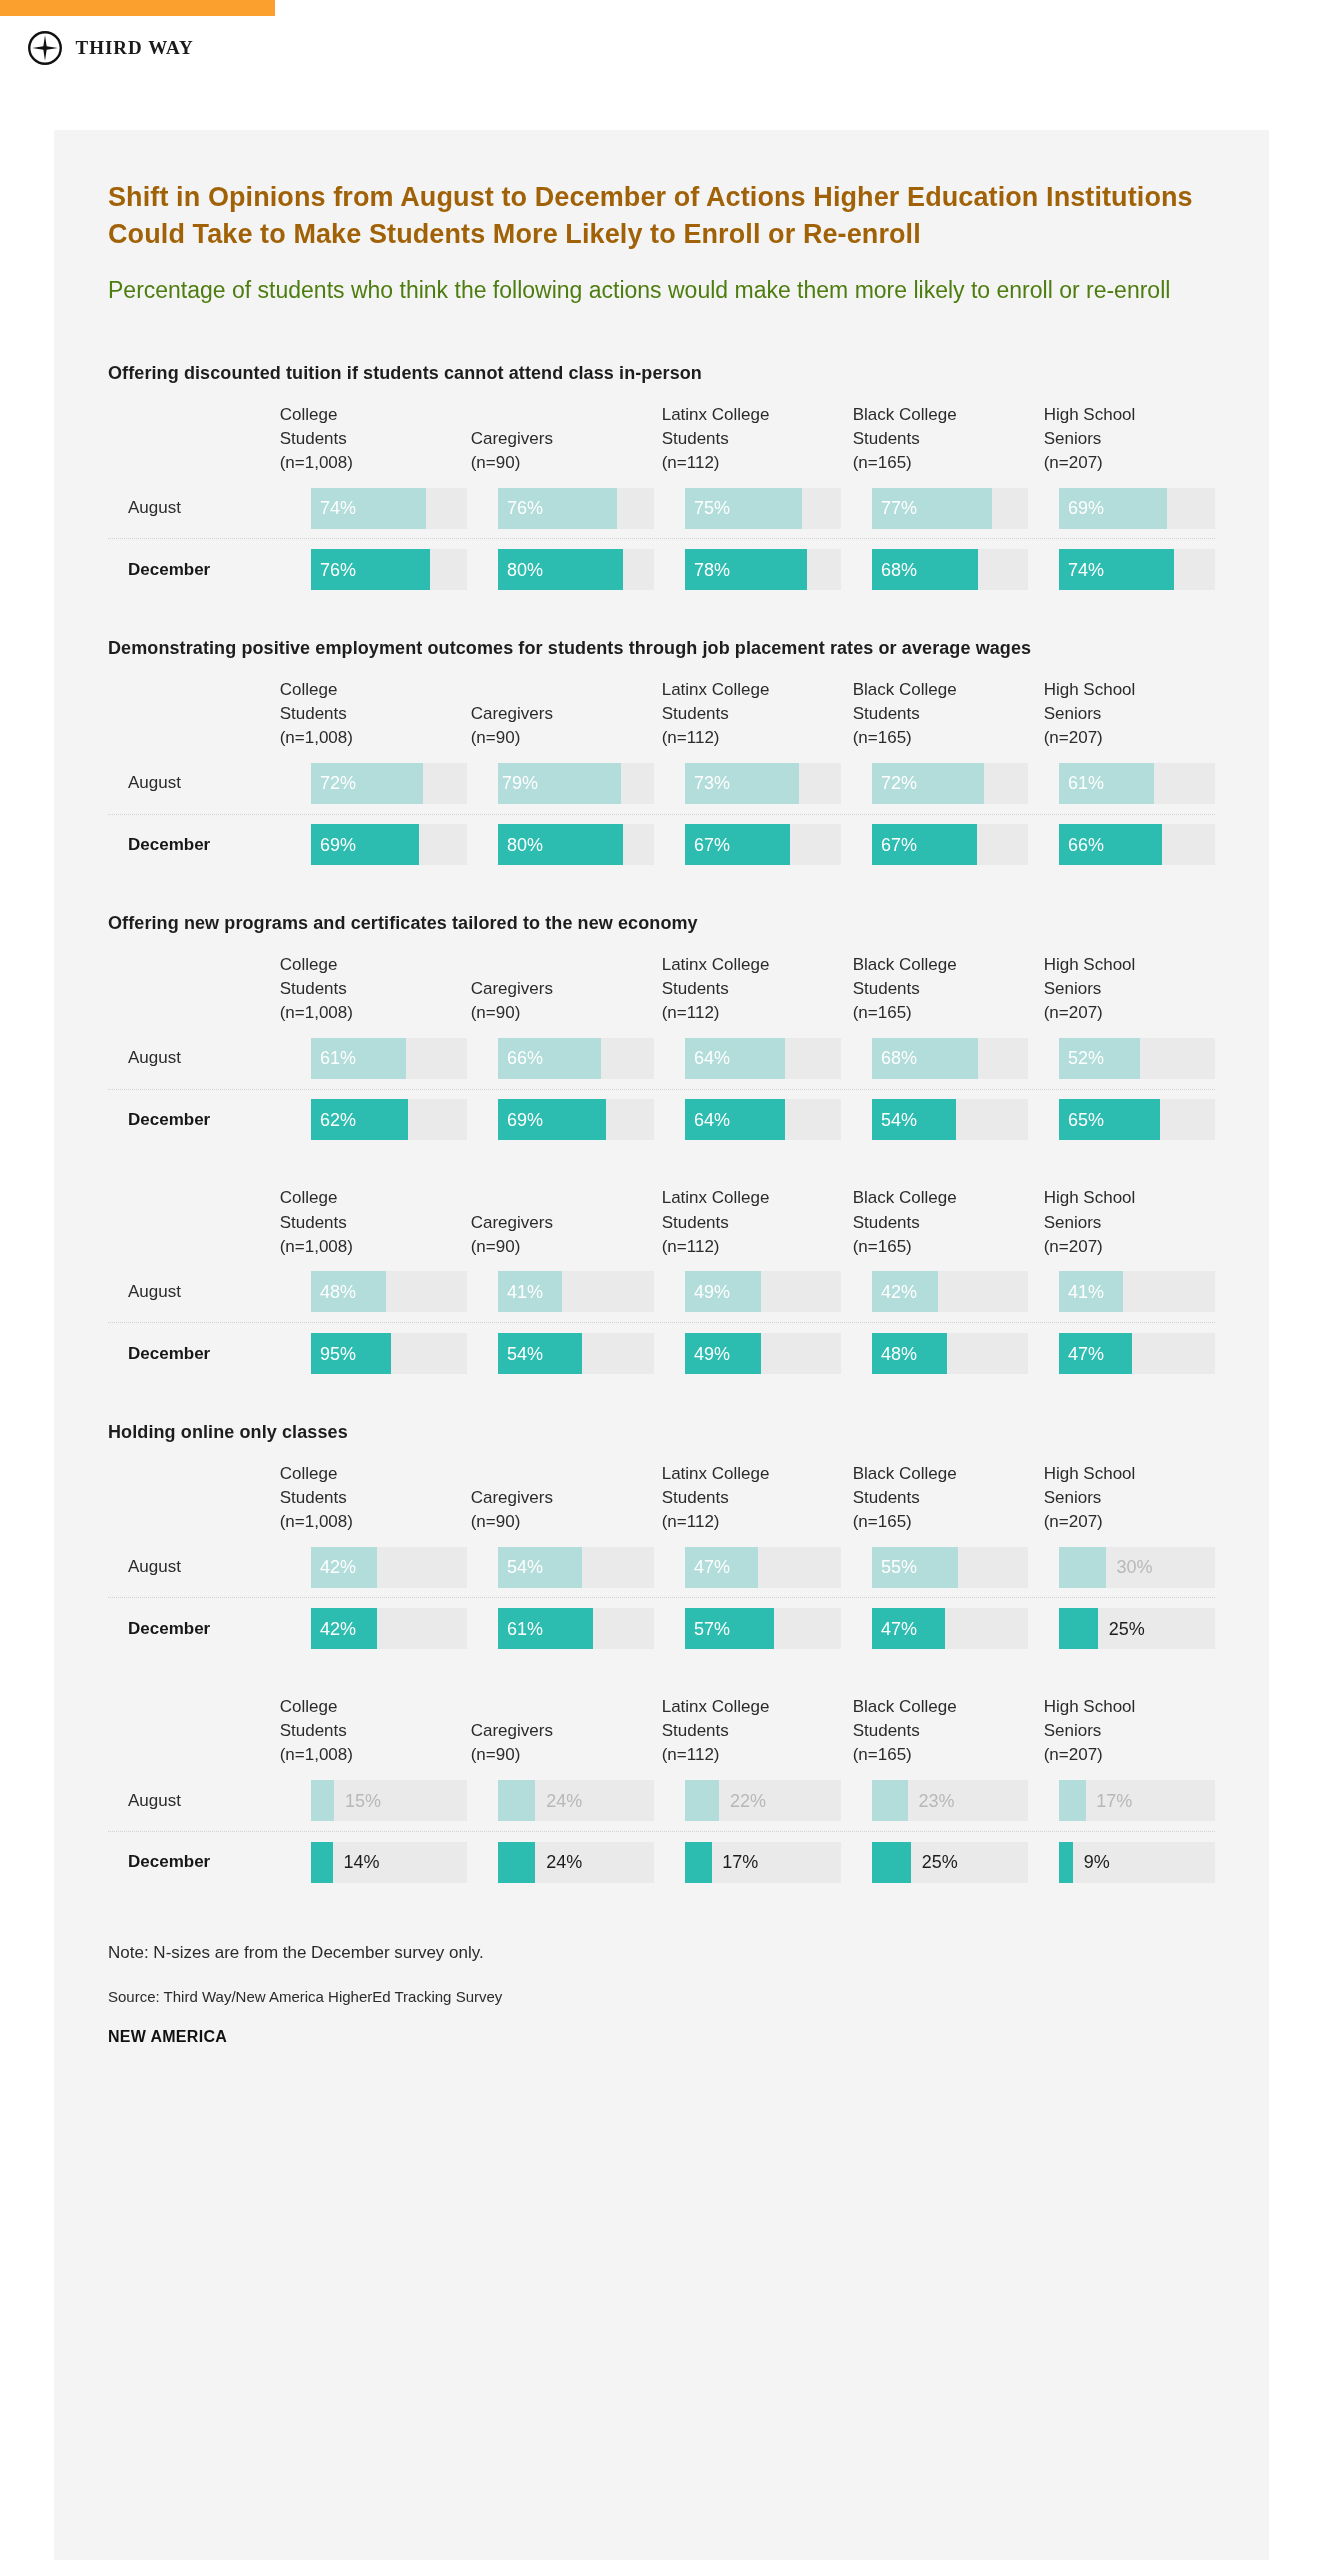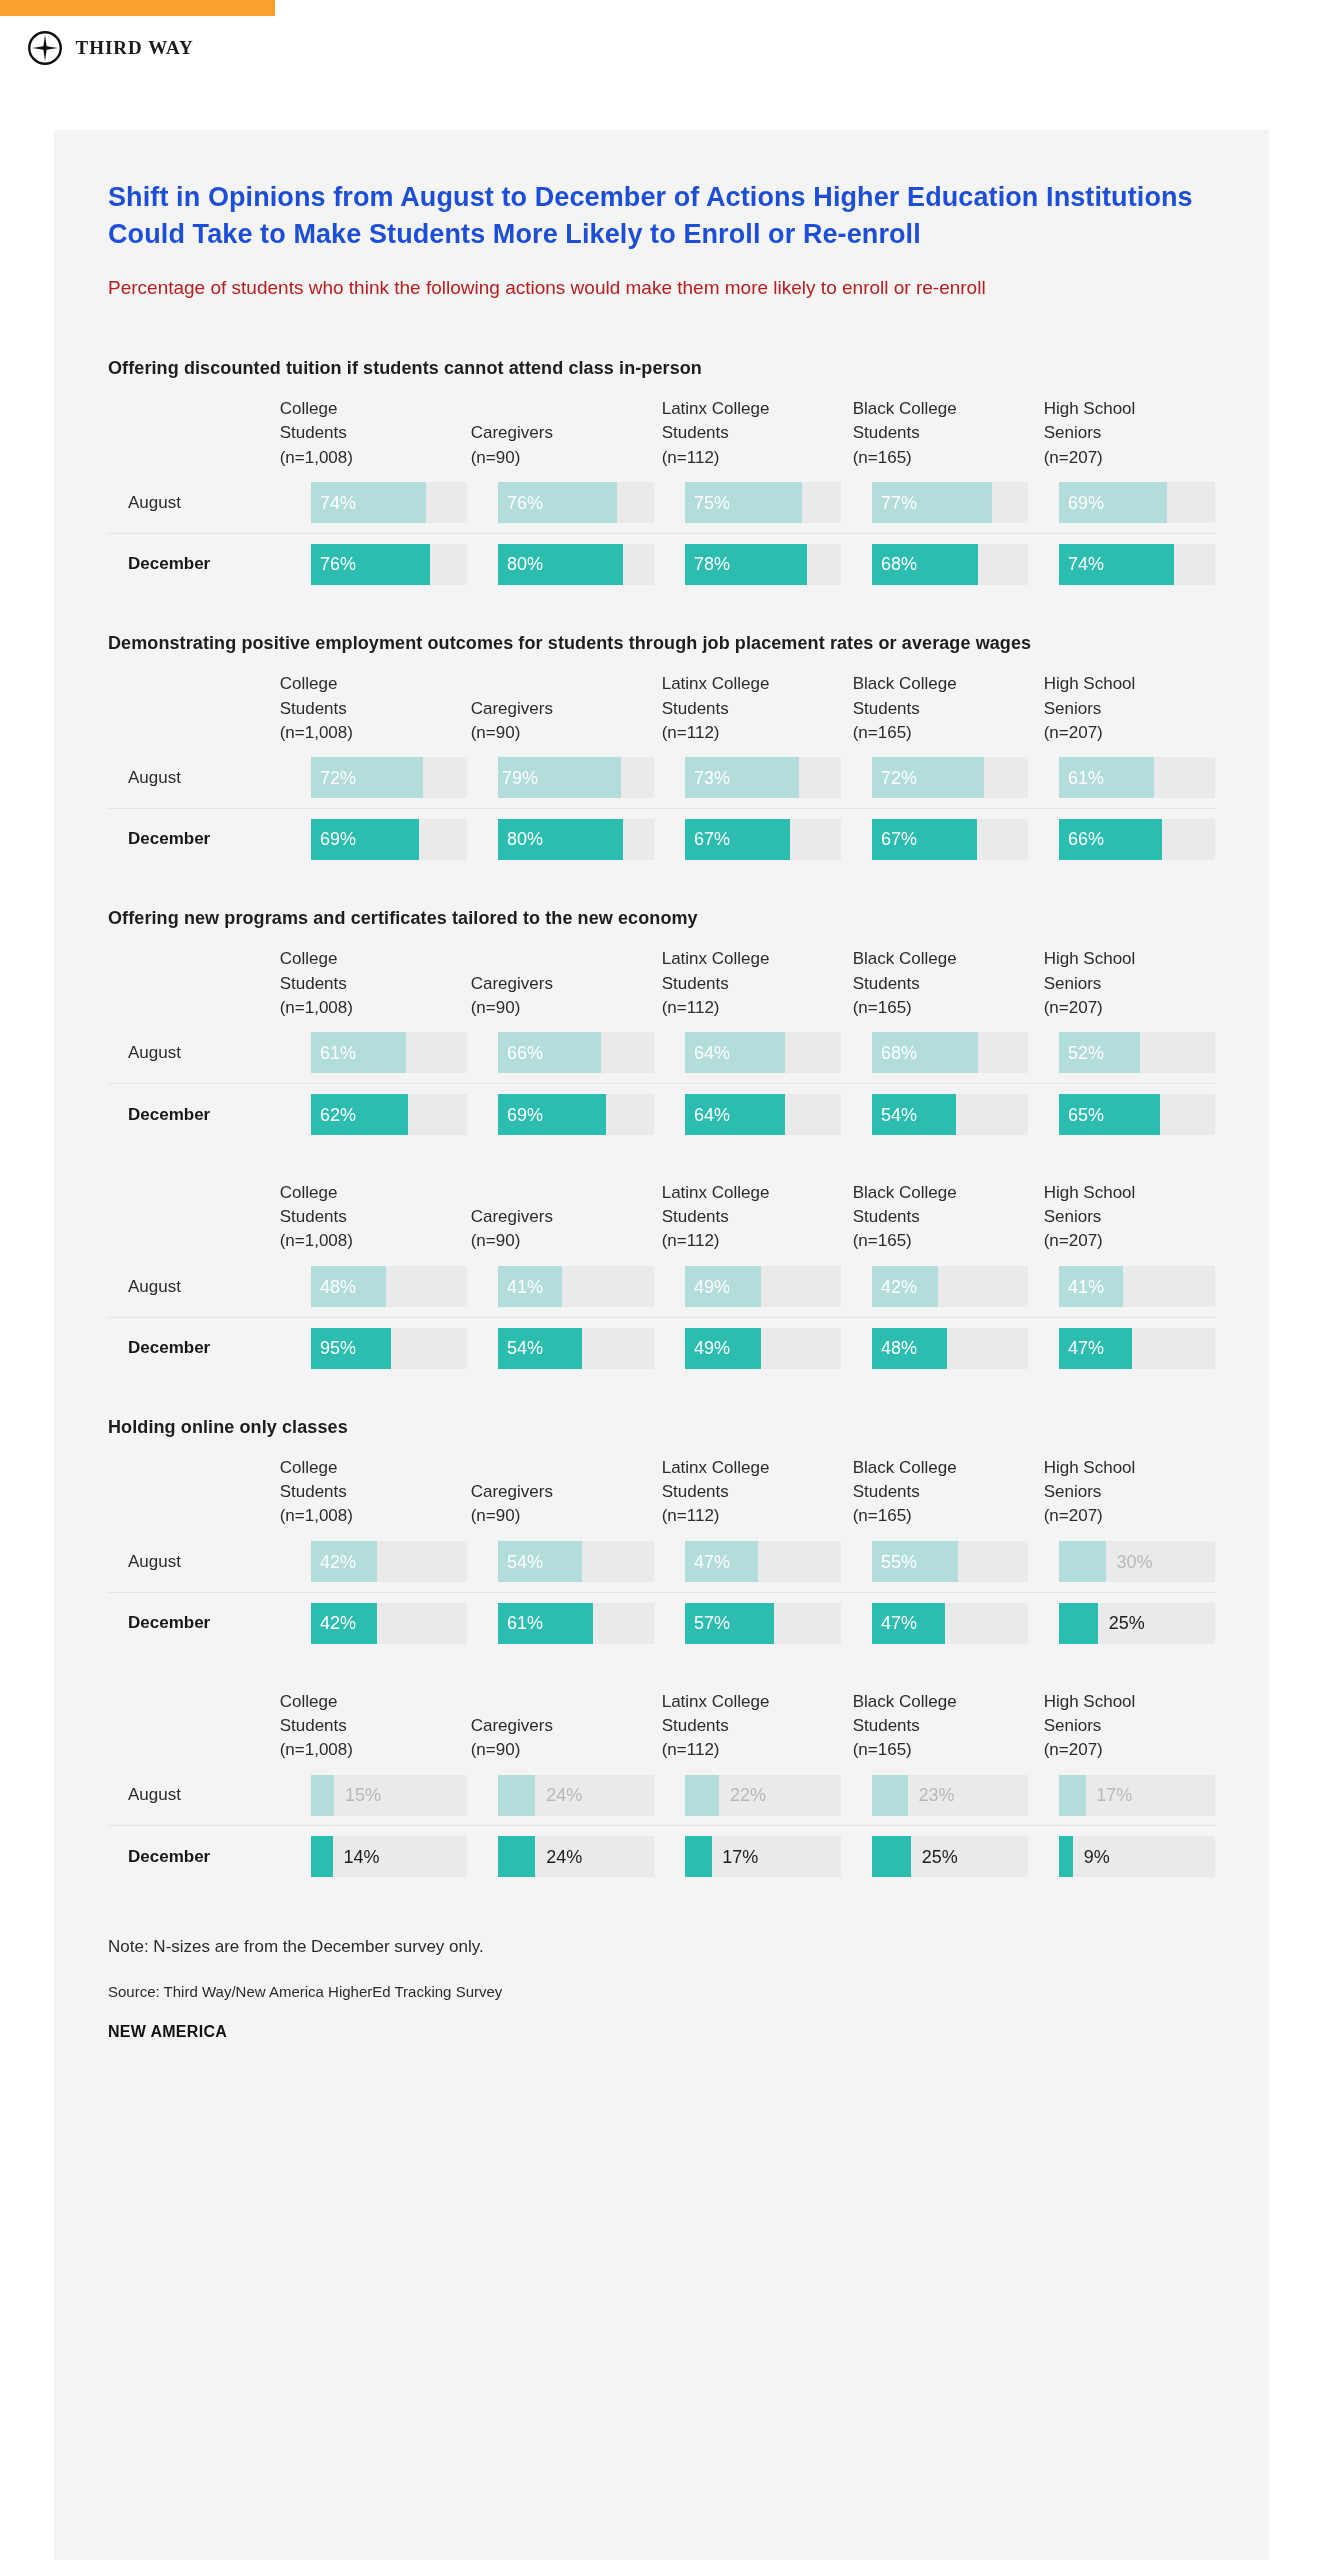--- a/index.html
+++ b/index.html
@@ -51,30 +51,30 @@
     width: 1215px;
     min-height: 2430px;
     background: #F4F4F4;
     padding: 49px 54px 54px 54px;
   }
 
   .chart-title {
     font-size: 27px;
     line-height: 1.38;
     font-weight: bold;
-    color: #1d4ed8;
+    color: #a16207;
     letter-spacing: 0.1px;
     max-width: 1099px;
   }
 
   .chart-subtitle {
     margin-top: 21.4px;
-    font-size: 19px;
+    font-size: 23px;
     line-height: 1.36;
-    color: #b91c1c;
+    color: #4d7c0f;
     max-width: 1099px;
   }
 
   
   .section { margin-top: 46px; }
   .section:first-of-type { margin-top: 55px; }
 
   .section-title {
     font-size: 18px;
     font-weight: bold;

